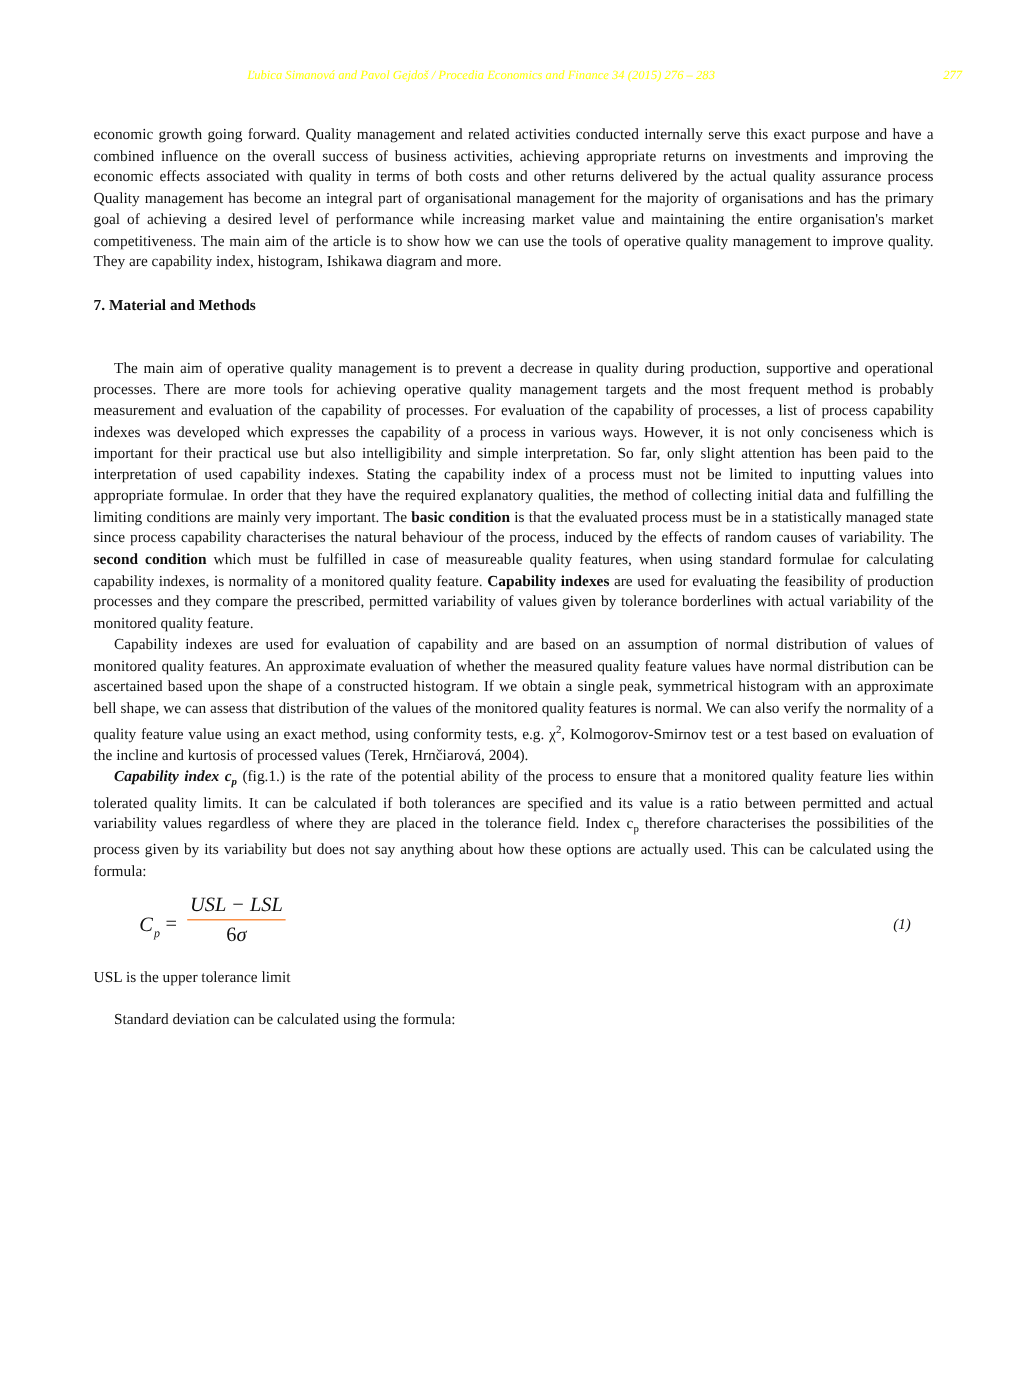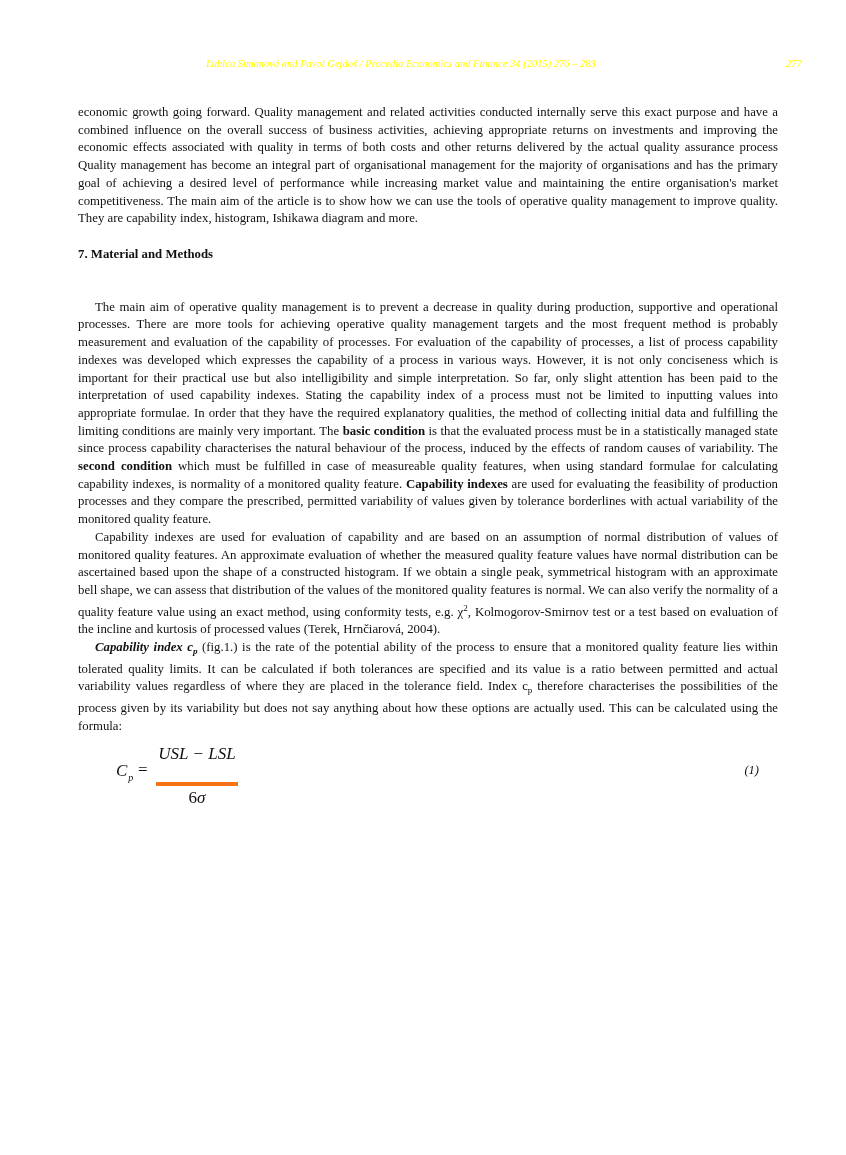--- a/index.html
+++ b/index.html
@@ -15,21 +15,21 @@
     .indent { text-indent: 17px; }
     .gap { height: 17.7px; }
     .h2 { font-weight: bold; margin: 0; }
     .h3 { font-style: italic; margin: 0; }
     b { font-weight: bold; }
     .eq { position: relative; height: 62px; margin-top: 8px; font-family: "Liberation Serif", serif; }
     .eq .lhs { position: absolute; left: 38px; top: 18px; font-style: italic; font-size: 17px; }
     .eq .lhs sub { font-size: 10px; vertical-align: -5px; margin-left: 1px; }
     .eq .equals { position: absolute; left: 60px; top: 17px; font-size: 17px; }
     .eq .frac { position: absolute; left: 78px; top: 0; width: 82px; text-align: center; }
-    .eq .num { font-style: italic; font-size: 17px; line-height: 20px; border-bottom: 4px solid #f97316; padding-bottom: 18px; }
+    .eq .num { font-style: italic; font-size: 17px; line-height: 20px; border-bottom: 1px solid #f97316; padding-bottom: 2px; }
     .eq .den { font-size: 17px; line-height: 24px; }
     .eq .den i { font-style: italic; }
     .eq .eqno { position: absolute; right: 19px; top: 18px; font-style: italic; font-size: 12.5px; }
     .where { margin: 0; }
     .sub { font-size: 9px; vertical-align: -3px; }
     .sup { font-size: 9px; vertical-align: 5px; }
   </style>
 </head>
 <body>
 
@@ -54,14 +54,16 @@
   <div class="eq">
     <span class="lhs"><span>C</span><sub>p</sub></span>
     <span class="equals">=</span>
     <div class="frac">
       <div class="num">USL − LSL</div>
       <div class="den"><span>6</span><i>σ</i></div>
     </div>
     <span class="eqno">(1)</span>
   </div>
 
+  <p class="where def">USL is the upper tolerance limit</p>
   <div class="gap"></div>
+  <p class="p indent">Standard deviation can be calculated using the formula:</p>
 </div>
 
 </body></html>

